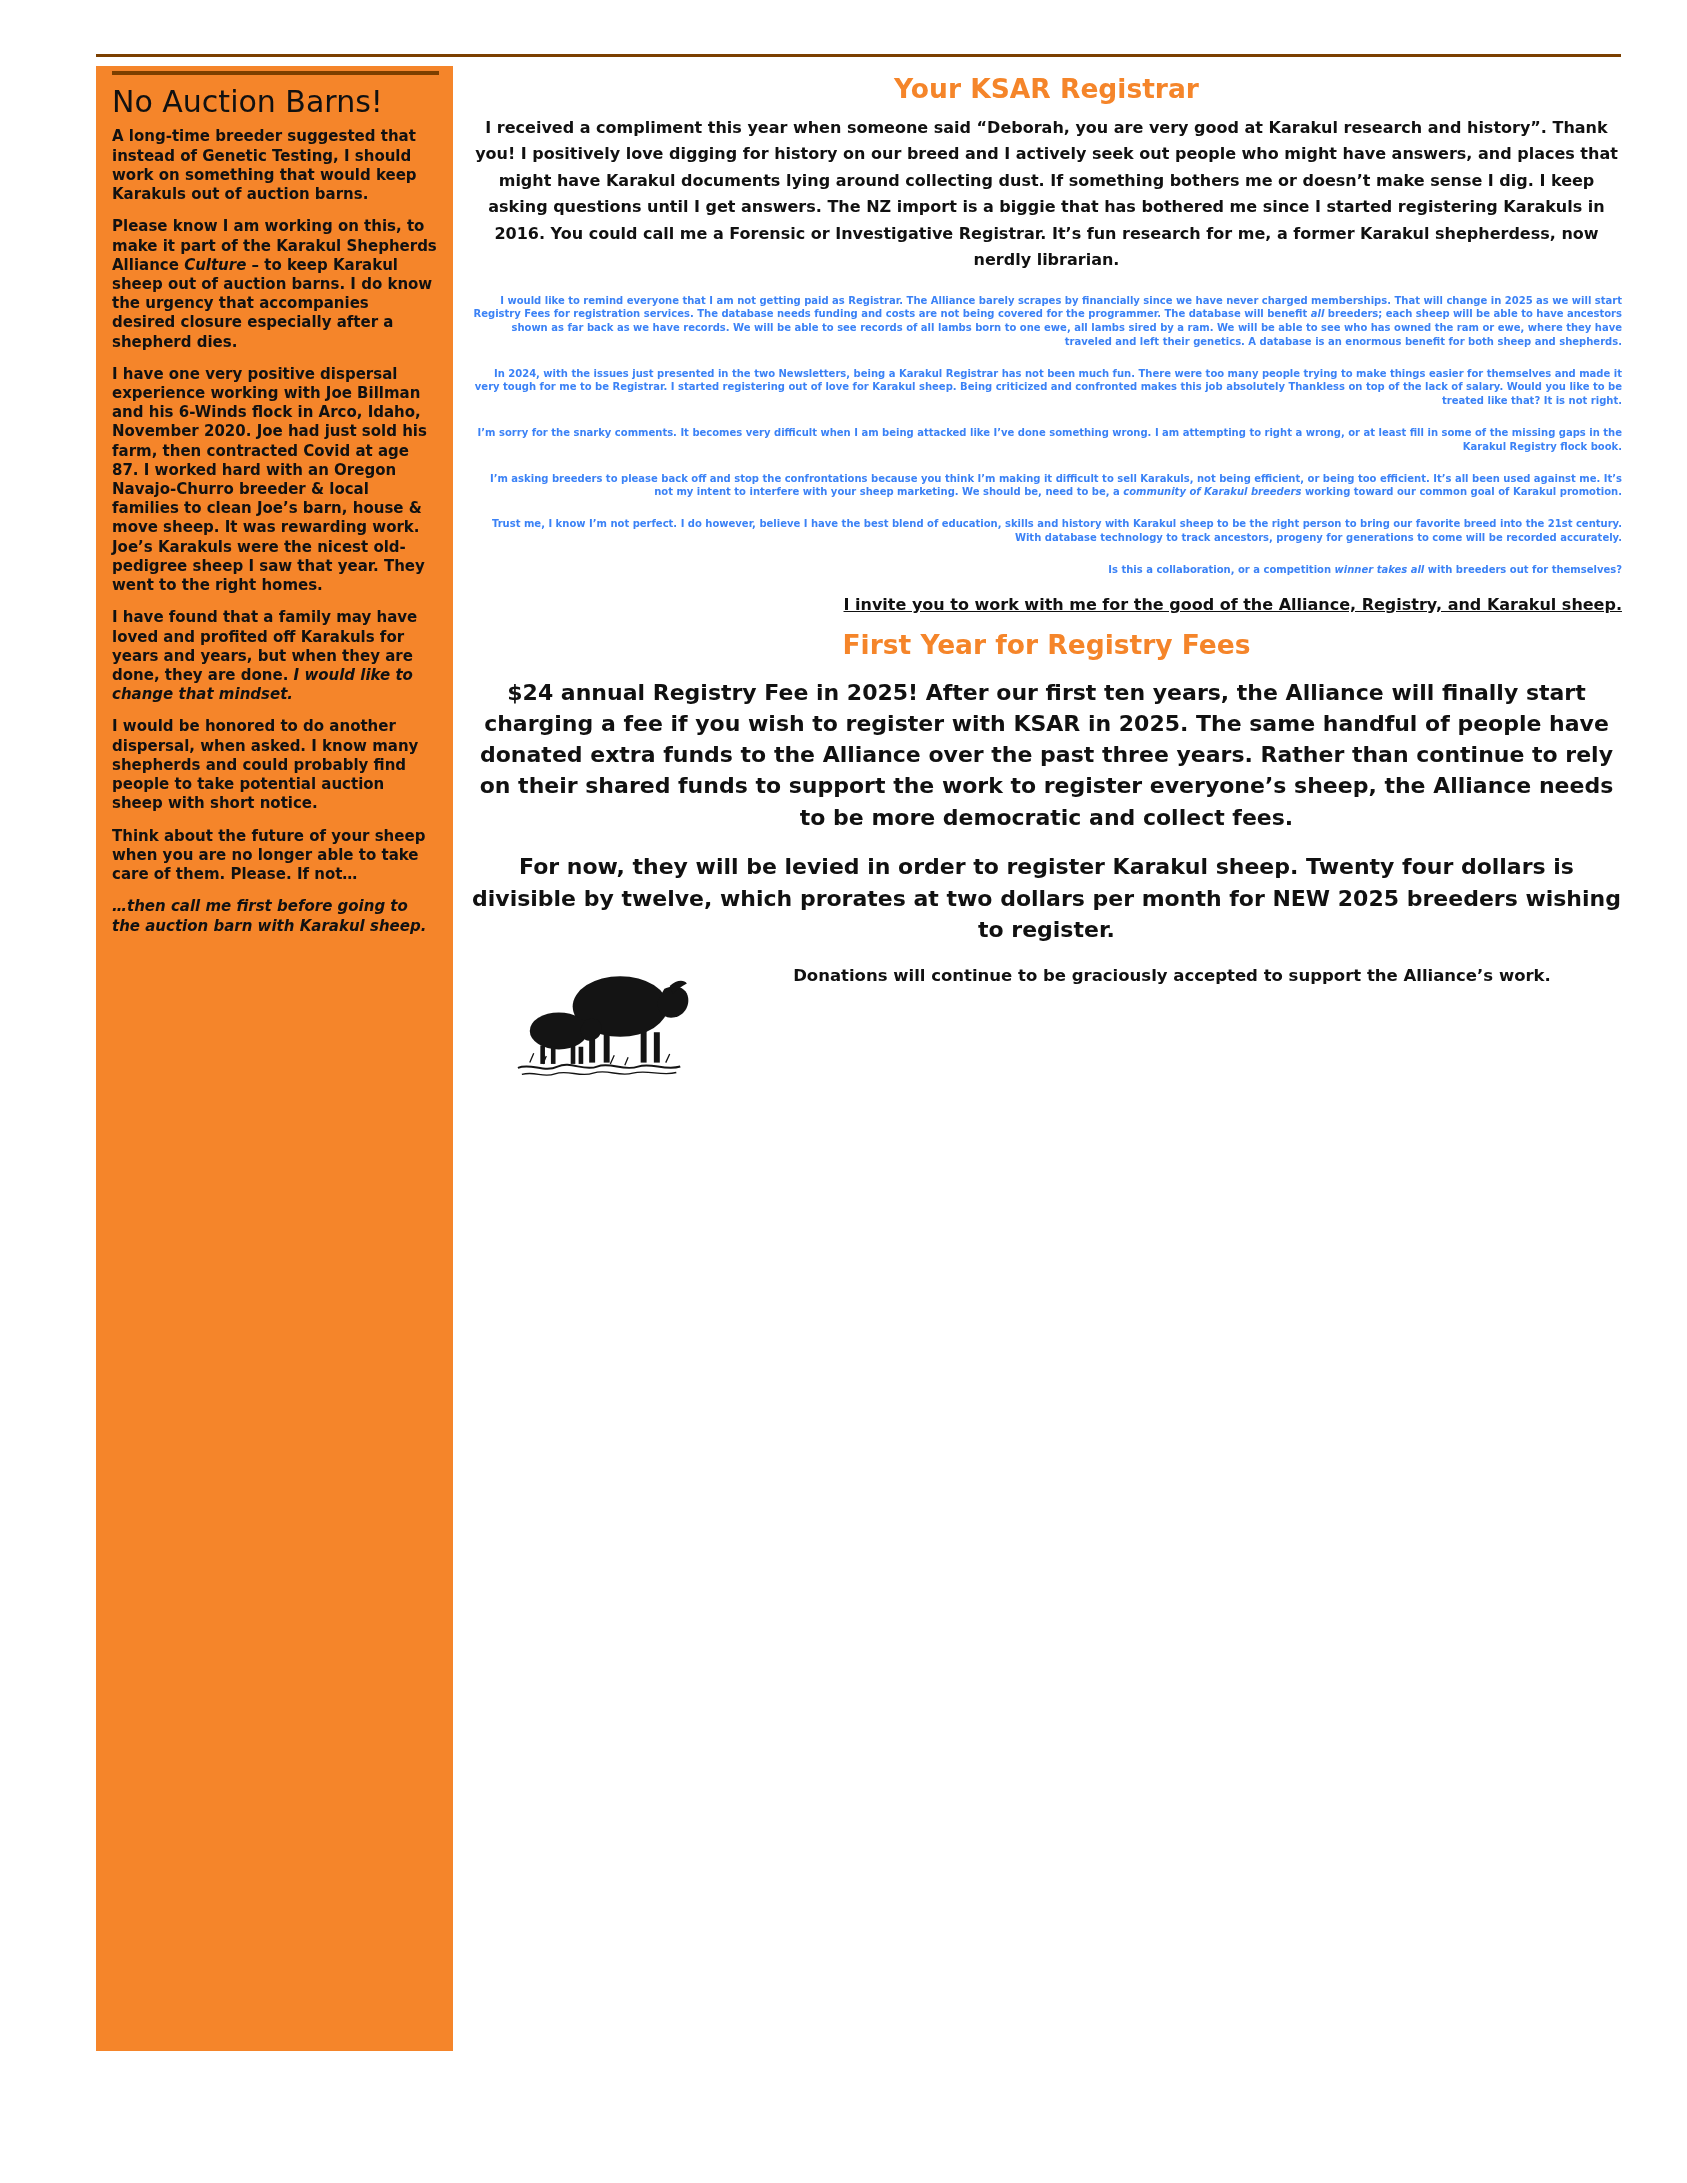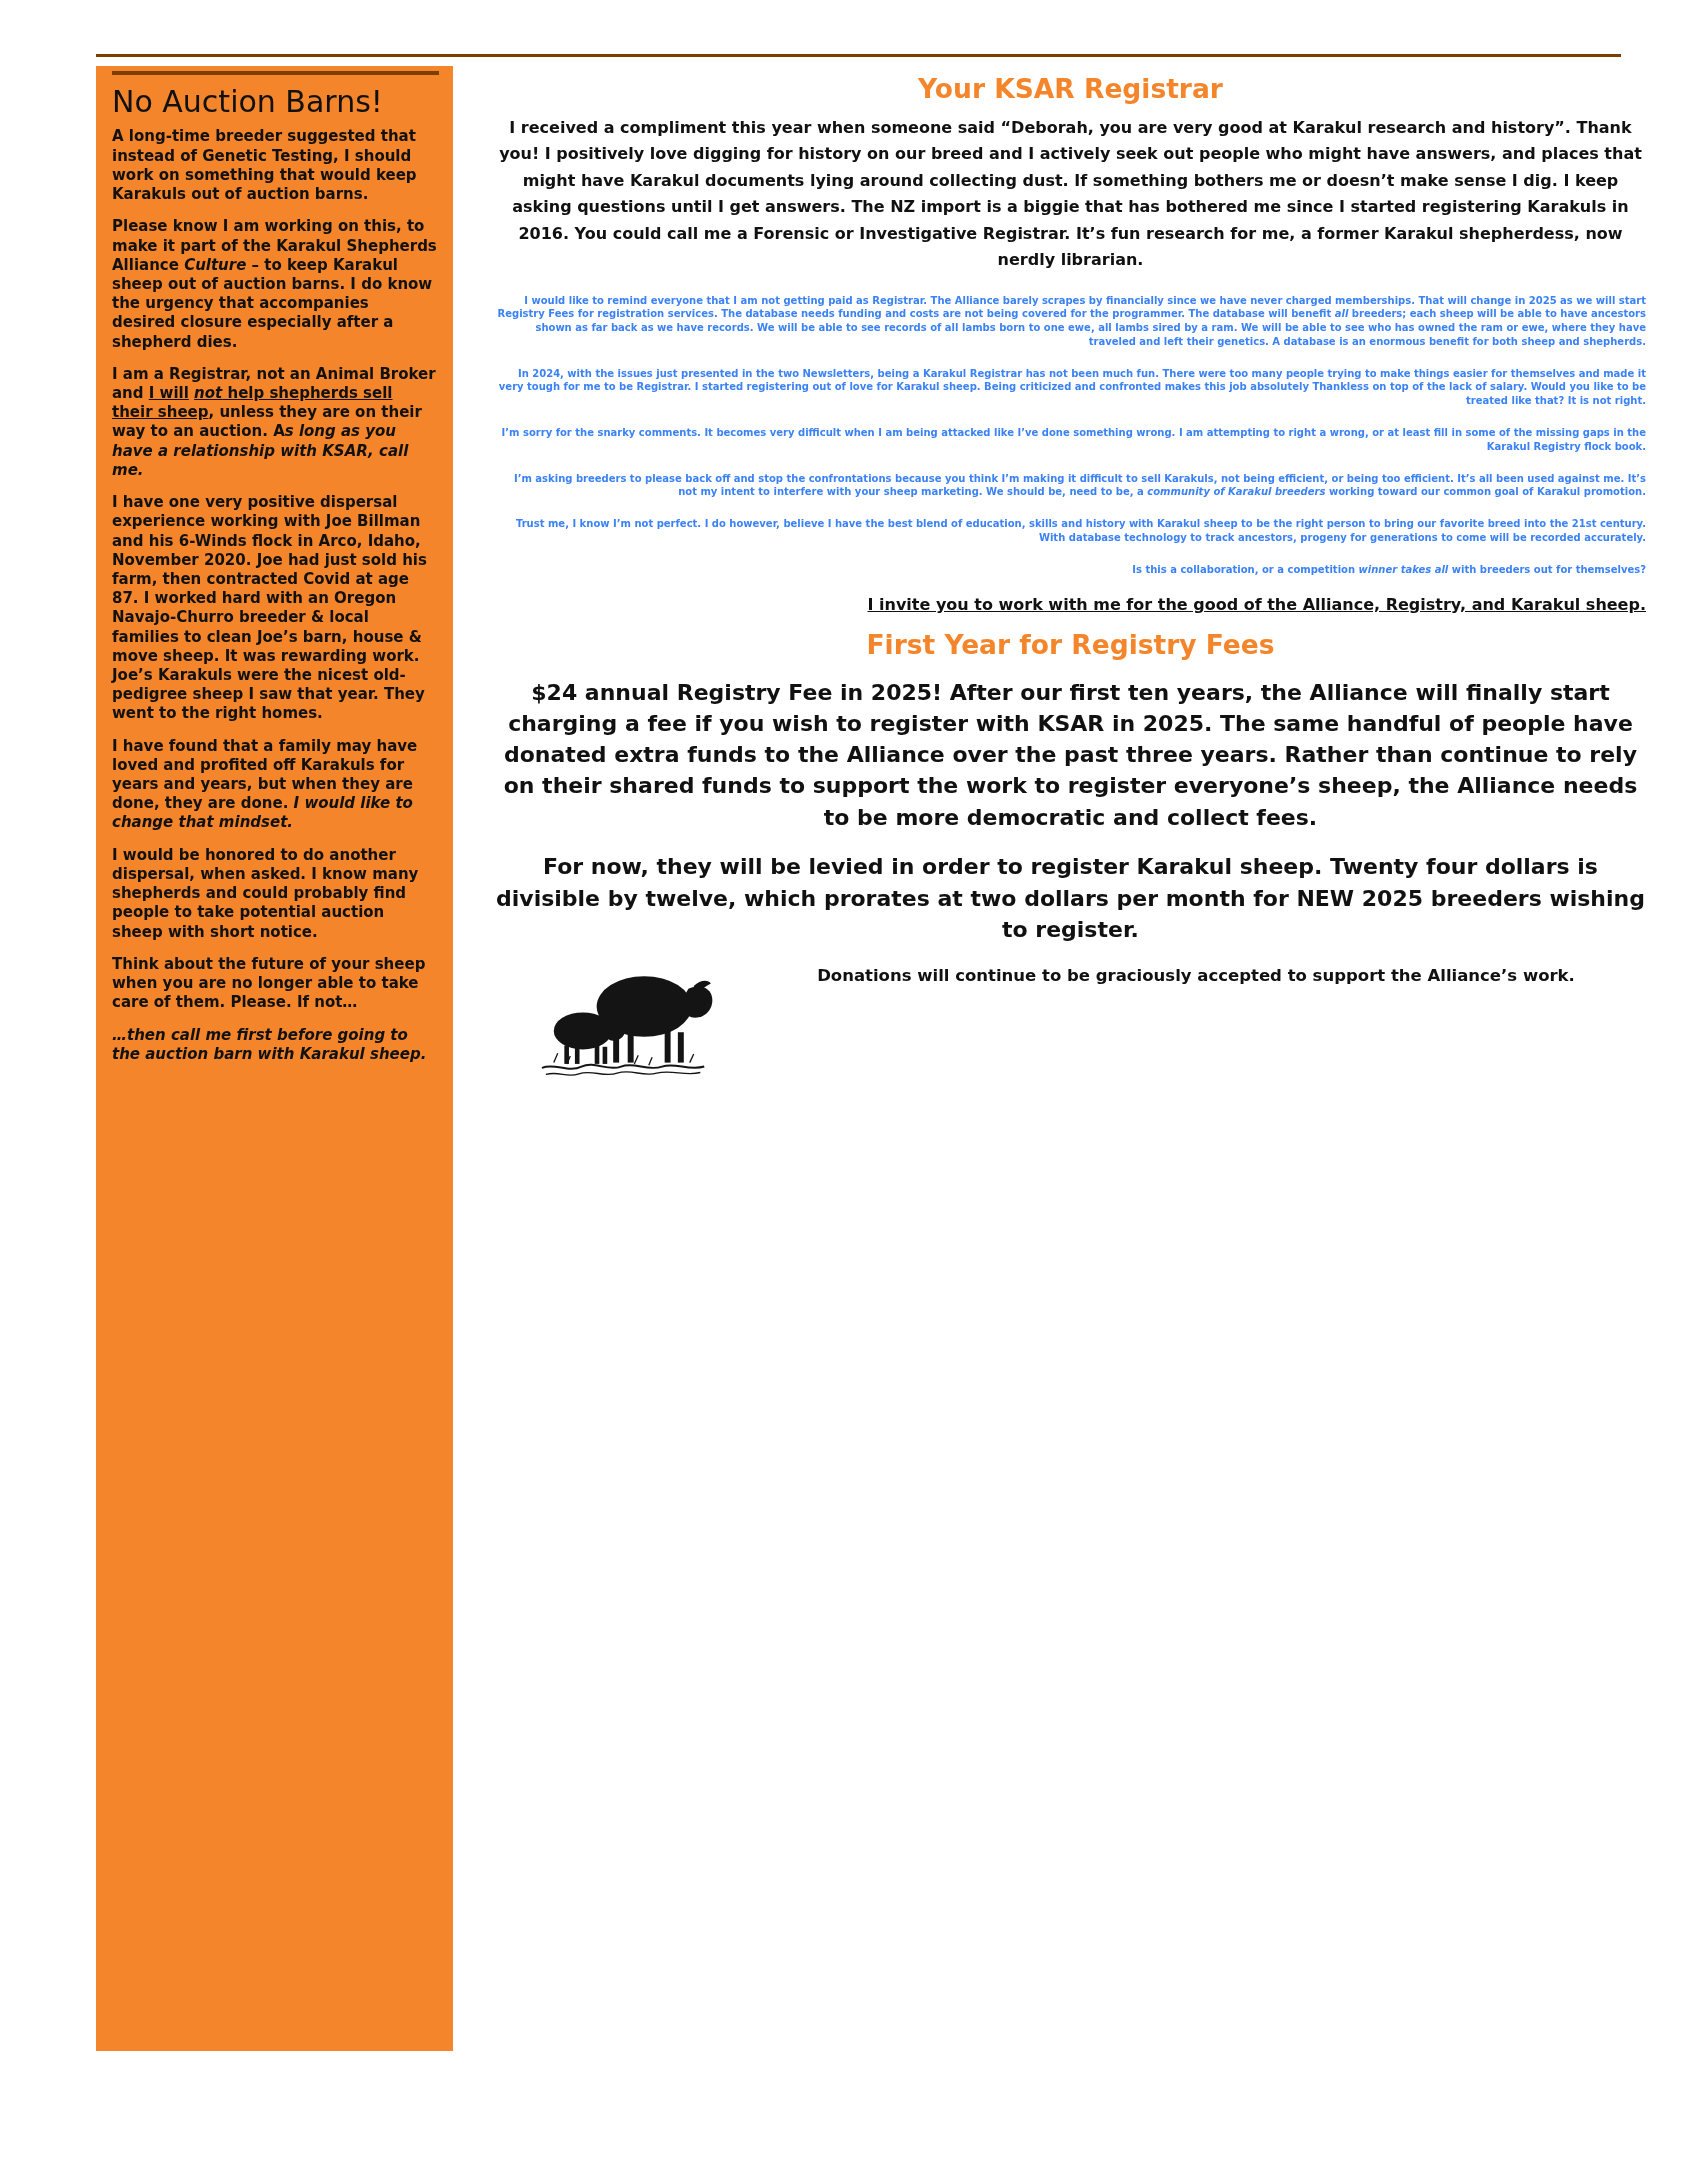--- a/index.html
+++ b/index.html
@@ -66,21 +66,21 @@
     margin: 0 0 13.2px 0;
     text-align: left;
   }
   .ital { font-style: italic; }
   .und { text-decoration: underline; }
   .und-ital { font-style: italic; text-decoration: underline; }
 
   
   .main {
     position: absolute;
-    left: 495px;
+    left: 471px;
     top: 73px;
     width: 1151px;
   }
   .head-orange {
     color: #f5852a;
     font-size: 26.5px;
     font-weight: bold;
     text-align: center;
     margin: 0 0 10.6px 0;
     font-family: "DejaVu Sans", sans-serif;
@@ -159,21 +159,20 @@
   <div class="top-rule"></div>
 
   <div class="sidebar">
     <div class="sidebar-rule" style="position:absolute;left:16px;top:5.3px;width:327px;height:3.3px;background:#7b3f00;"></div>
     <div class="sidebar-title">No Auction Barns!</div>
 
     <p class="sb-p">A long-time breeder suggested that instead of Genetic Testing, I should work on something that would keep Karakuls out of auction barns.</p>
 
     <p class="sb-p">Please know I am working on this, to make it part of the Karakul Shepherds Alliance <span class="ital">Culture</span> – to keep Karakul sheep out of auction barns. I do know the urgency that accompanies desired closure especially after a shepherd dies.</p>
 
-    <p class="sb-p">I am a Registrar, not an Animal Broker and <span class="und">I will</span> <span class="und-ital">not</span><span class="und"> help shepherds sell their sheep</span>, unless they are on their way to an auction. A<span class="ital">s long as you have a relationship with KSAR, call me.</span></p>
 
     <p class="sb-p">I have one very positive dispersal experience working with Joe Billman and his 6-Winds flock in Arco, Idaho, November 2020. Joe had just sold his farm, then contracted Covid at age 87. I worked hard with an Oregon Navajo-Churro breeder &amp; local families to clean Joe’s barn, house &amp; move sheep. It was rewarding work. Joe’s Karakuls were the nicest old-pedigree sheep I saw that year. They went to the right homes.</p>
 
     <p class="sb-p">I have found that a family may have loved and profited off Karakuls for years and years, but when they are done, they are done. <span class="ital">I would like to change that mindset.</span></p>
 
     <p class="sb-p">I would be honored to do another dispersal, when asked.  I know many shepherds and could probably find people to take potential auction sheep with short notice.</p>
 
     <p class="sb-p">Think about the future of your sheep when you are no longer able to take care of them. Please. If not…</p>
 
     <p class="sb-p ital">…then call me first before going to the auction barn with Karakul sheep.</p>

